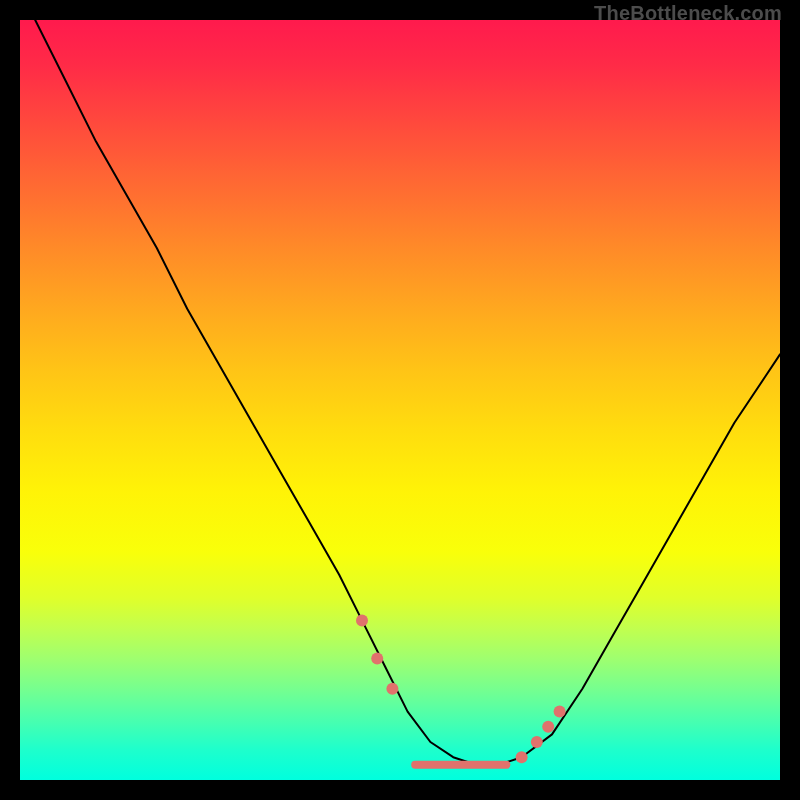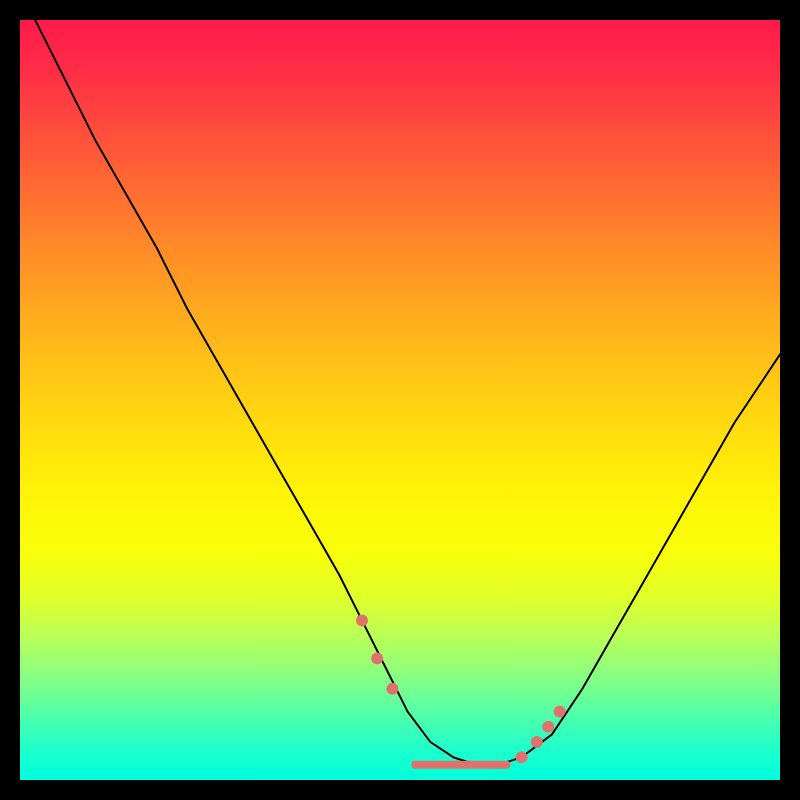--- a/index.html
+++ b/index.html
@@ -97,13 +97,14 @@
           <circle class="marker" cx="501.6" cy="737.2" r="6"></circle>
           <circle class="marker" cx="516.8" cy="722.0" r="6"></circle>
           <circle class="marker" cx="528.2" cy="706.8" r="6"></circle>
           <circle class="marker" cx="539.6" cy="691.6" r="6"></circle>
           <line class="marker-line" x1="395.2" y1="744.8" x2="486.4" y2="744.8"></line>
         </g>
     </svg>
 
   </div>
 
+  <div class="watermark">TheBottleneck.com</div>
 </div>
 
 </body></html>

